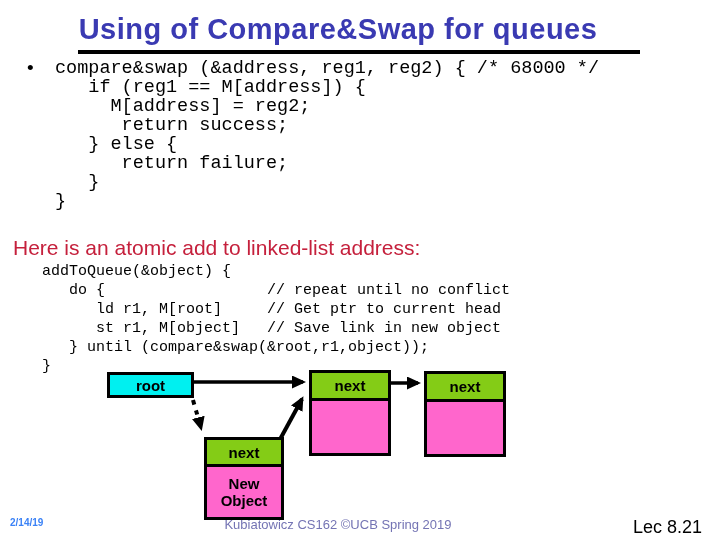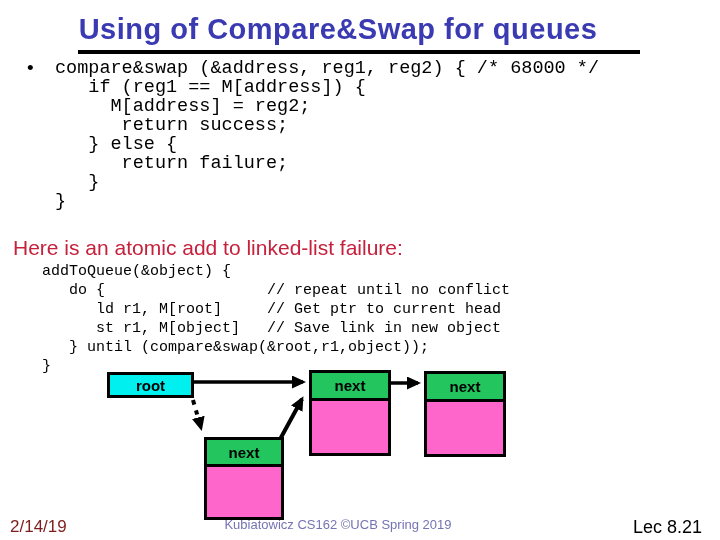--- a/index.html
+++ b/index.html
@@ -16,49 +16,49 @@
             font-size:18.5px;line-height:19px;color:#000;white-space:pre;}
   .heading2{left:13px;top:236px;font-size:21px;color:#C5203C;}
   pre.code2{left:42px;top:262px;margin:0;font-family:"Liberation Mono","DejaVu Sans Mono",monospace;
             font-size:15px;line-height:19px;color:#000;white-space:pre;}
 
   svg.arrows{left:0;top:0;width:720px;height:540px;pointer-events:none;}
   svg.arrows line, svg.arrows path.lk{stroke:#000;fill:none;}
 
   .dbox{box-sizing:border-box;border:3px solid #000;background:#00F0F0;}
   .node{box-sizing:border-box;border:3px solid #000;background:#FF66CC;}
-  .node .hdr{box-sizing:border-box;background:#22c55e;border-bottom:3px solid #000;
+  .node .hdr{box-sizing:border-box;background:#84cc16;border-bottom:3px solid #000;
              display:flex;align-items:center;justify-content:center;
              font-weight:700;font-size:15px;color:#000;}
   .rootlbl{display:flex;width:100%;height:100%;align-items:center;justify-content:center;
            font-weight:700;font-size:15px;color:#000;border-radius:8px;}
   .newbody{display:flex;flex-direction:column;align-items:center;justify-content:center;
            height:50px;font-weight:700;font-size:15px;line-height:17px;color:#000;}
 
-  .footer-date{left:10px;top:517px;font-size:17px;color:#7f1d1d;}
+  .footer-date{left:10px;top:517px;font-size:10px;color:#3b82f6;font-weight:bold;}
   .footer-center{left:0;top:517px;width:676px;text-align:center;font-size:13px;color:#7474B4;}
   .footer-lec{right:18px;top:517px;font-size:18px;color:#000000;}
 </style>
 </head>
 <body>
 
 <div class="abs title">Using of Compare&amp;Swap for queues</div>
 <div class="abs title-underline"></div>
 
 <span class="abs bullet">•</span>
 <pre class="abs code1">compare&amp;swap (&amp;address, reg1, reg2) { /* 68000 */
    if (reg1 == M[address]) {
      M[address] = reg2;
       return success;
    } else {
       return failure;
    }
 }</pre>
 
-<div class="abs heading2">Here is an atomic add to linked-list failure:</div>
+<div class="abs heading2">Here is an atomic add to linked-list address:</div>
 <pre class="abs code2">addToQueue(&amp;object) {
    do {                  // repeat until no conflict
       ld r1, M[root]     // Get ptr to current head
       st r1, M[object]   // Save link in new object
    } until (compare&amp;swap(&amp;root,r1,object));
 }</pre>
 
 <svg class="abs arrows" viewBox="0 0 720 540">
   <defs>
     <marker id="ah" markerWidth="15" markerHeight="13" refX="11" refY="6.5" orient="auto" markerUnits="userSpaceOnUse">
@@ -80,17 +80,21 @@
   <div></div>
 </div>
 
 <div class="abs node" style="left:424px;top:371px;width:82px;height:86px;">
   <div class="hdr" style="height:28px;">next</div>
   <div></div>
 </div>
 
 <div class="abs node" style="left:204px;top:437px;width:80px;height:83px;">
   <div class="hdr" style="height:27px;">next</div>
+  <div class="newbody">
+    <div>New</div>
+    <div>Object</div>
+  </div>
 </div>
 
 <div class="abs footer-date">2/14/19</div>
 <div class="abs footer-center">Kubiatowicz CS162 ©UCB Spring 2019</div>
 <div class="abs footer-lec">Lec 8.21</div>
 
 </body></html>

